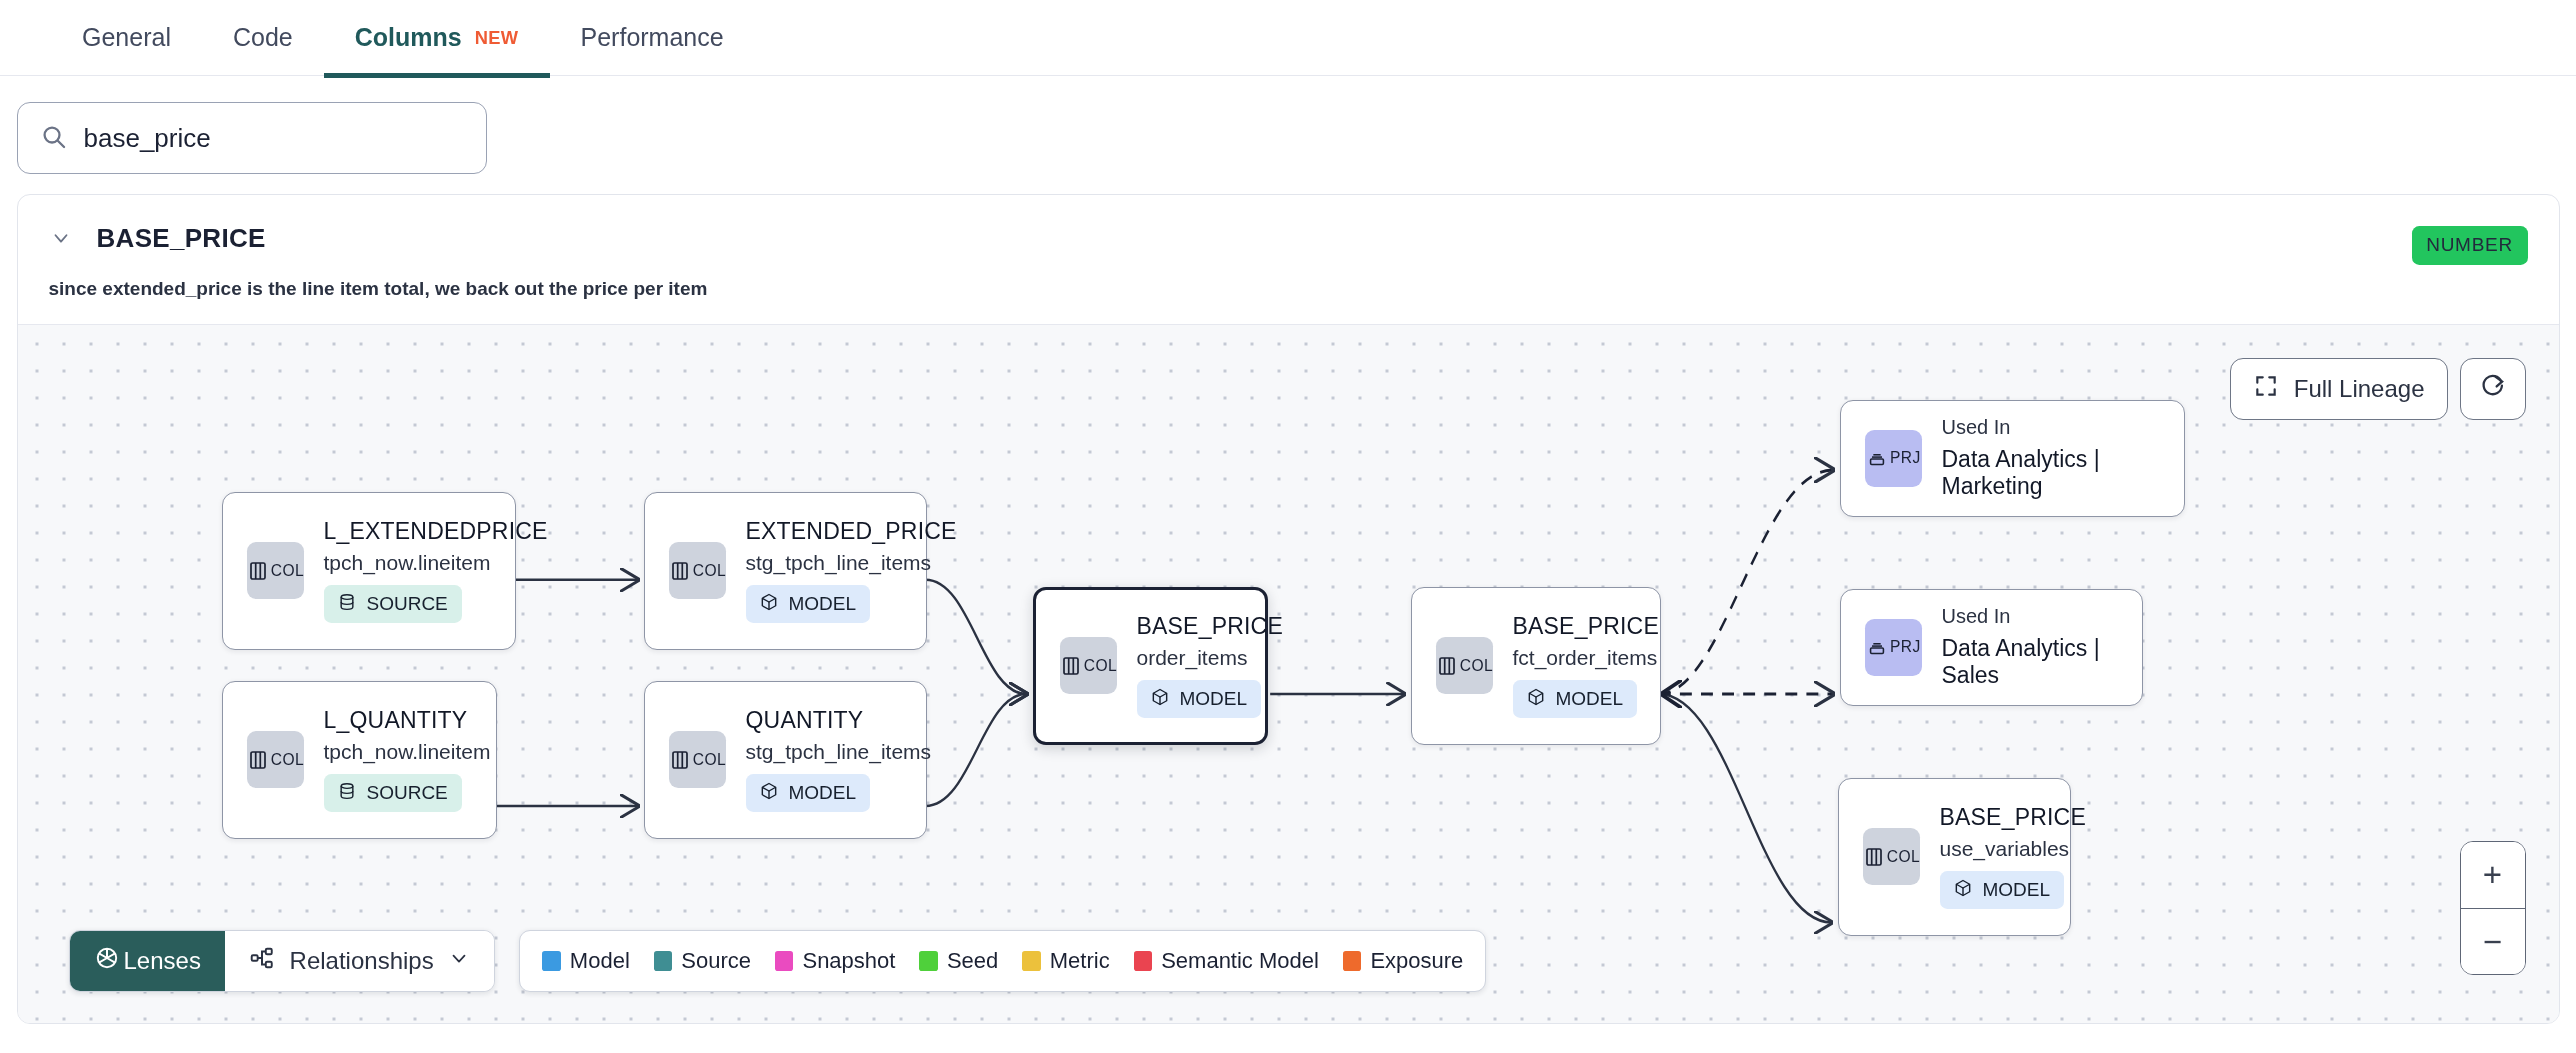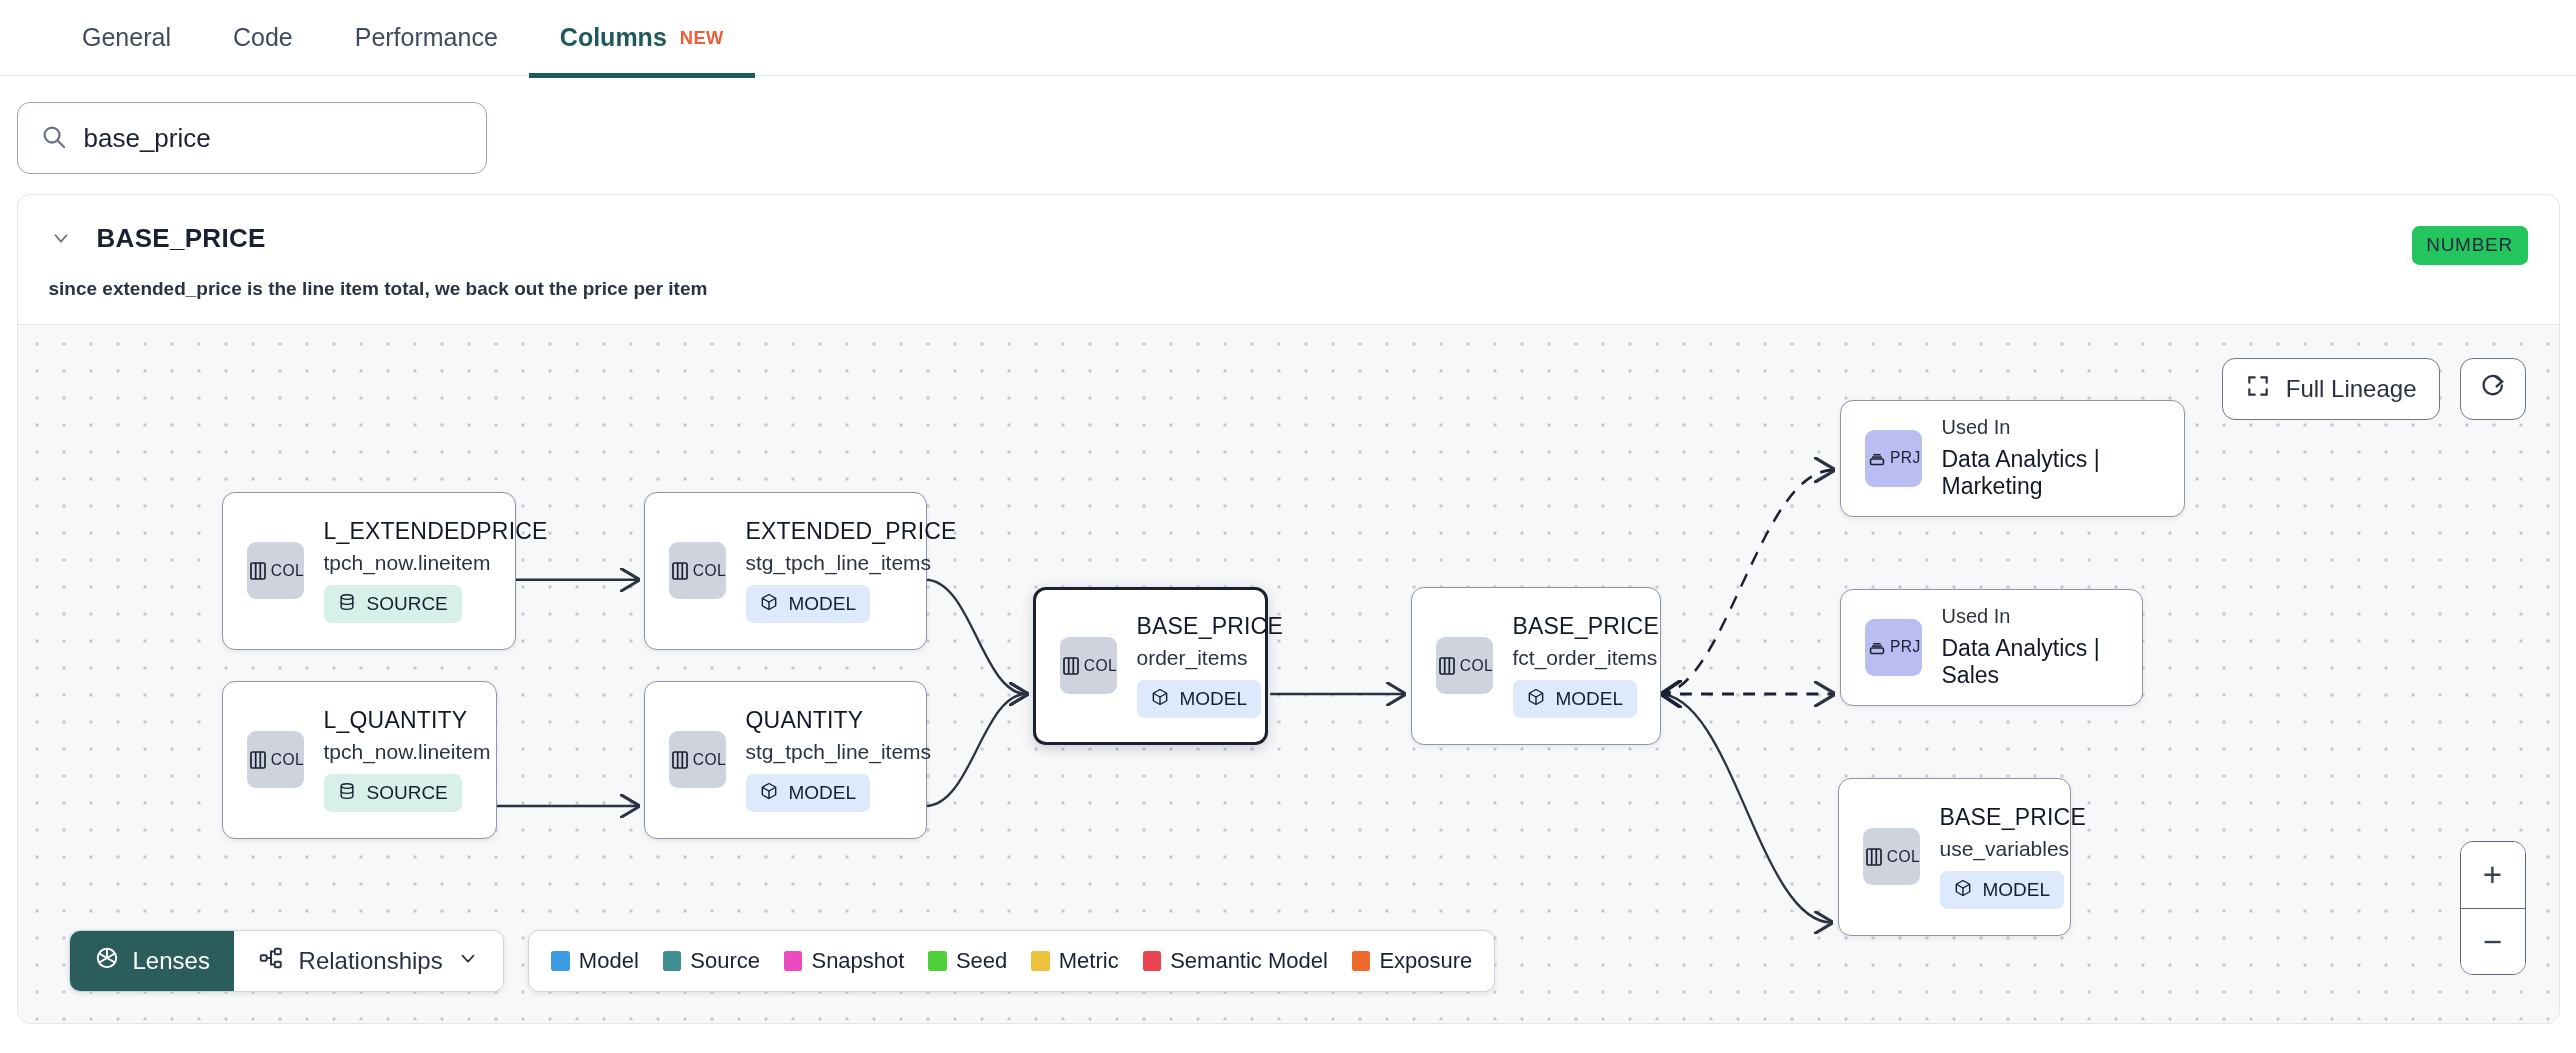--- a/index.html
+++ b/index.html
@@ -200,21 +200,21 @@
   .tag-source { background: #d8f0ea; }
   .prj-body { display:flex; flex-direction:column; gap:7.3px; }
   .prj-small { font-size: 20px; color: #2b3242; }
   .prj-name  { font-size: 23px; color: #121827; }
 
   
   .ctrl-topright {
     position: absolute;
     top: 33px; right: 33px;
     display: flex;
-    gap: 20px;
+    gap: 12px;
   }
   .btn {
     height: 62px;
     border: 1.8px solid #6e7686;
     border-radius: 13px;
     background: #fff;
     display: flex;
     align-items: center;
     gap: 14.7px;
     padding: 0 22px;
@@ -261,21 +261,21 @@
     overflow: hidden;
     border: 1.8px solid #cfd4de;
     background: #fff;
     box-shadow: 0 1.8px 5.5px rgba(20,25,40,.10);
   }
   .lenses-btn {
     background: #2a5d5b;
     color: #fff;
     display: flex;
     align-items: center;
-    gap: 13px;
+    gap: 4px;
     padding: 0 24px;
     font-size: 24px;
     cursor: pointer;
   }
   .rel-btn {
     display: flex;
     align-items: center;
     gap: 14.7px;
     padding: 0 24px;
     font-size: 24px;
@@ -307,26 +307,26 @@
 </head>
 <body>
 
 <div class="tabbar">
   <div class="tab">
     <span>General</span>
   </div>
   <div class="tab">
     <span>Code</span>
   </div>
-  <div class="tab">
-    <span>Performance</span>
-  </div>
   <div class="tab active">
     <span>Columns</span>
     <span class="newbadge">NEW</span>
+  </div>
+  <div class="tab">
+    <span>Performance</span>
   </div>
 </div>
 
 <div class="searchwrap">
   <div class="searchbox">
     <span>
       <svg width="27.5" height="27.5" viewBox="0 0 24 24" fill="none" stroke="#6b7386" stroke-width="2">
         <circle cx="10.5" cy="10.5" r="6.5"></circle>
           <line x1="15.5" y1="15.5" x2="21" y2="21" stroke-linecap="round"></line>
       </svg>

